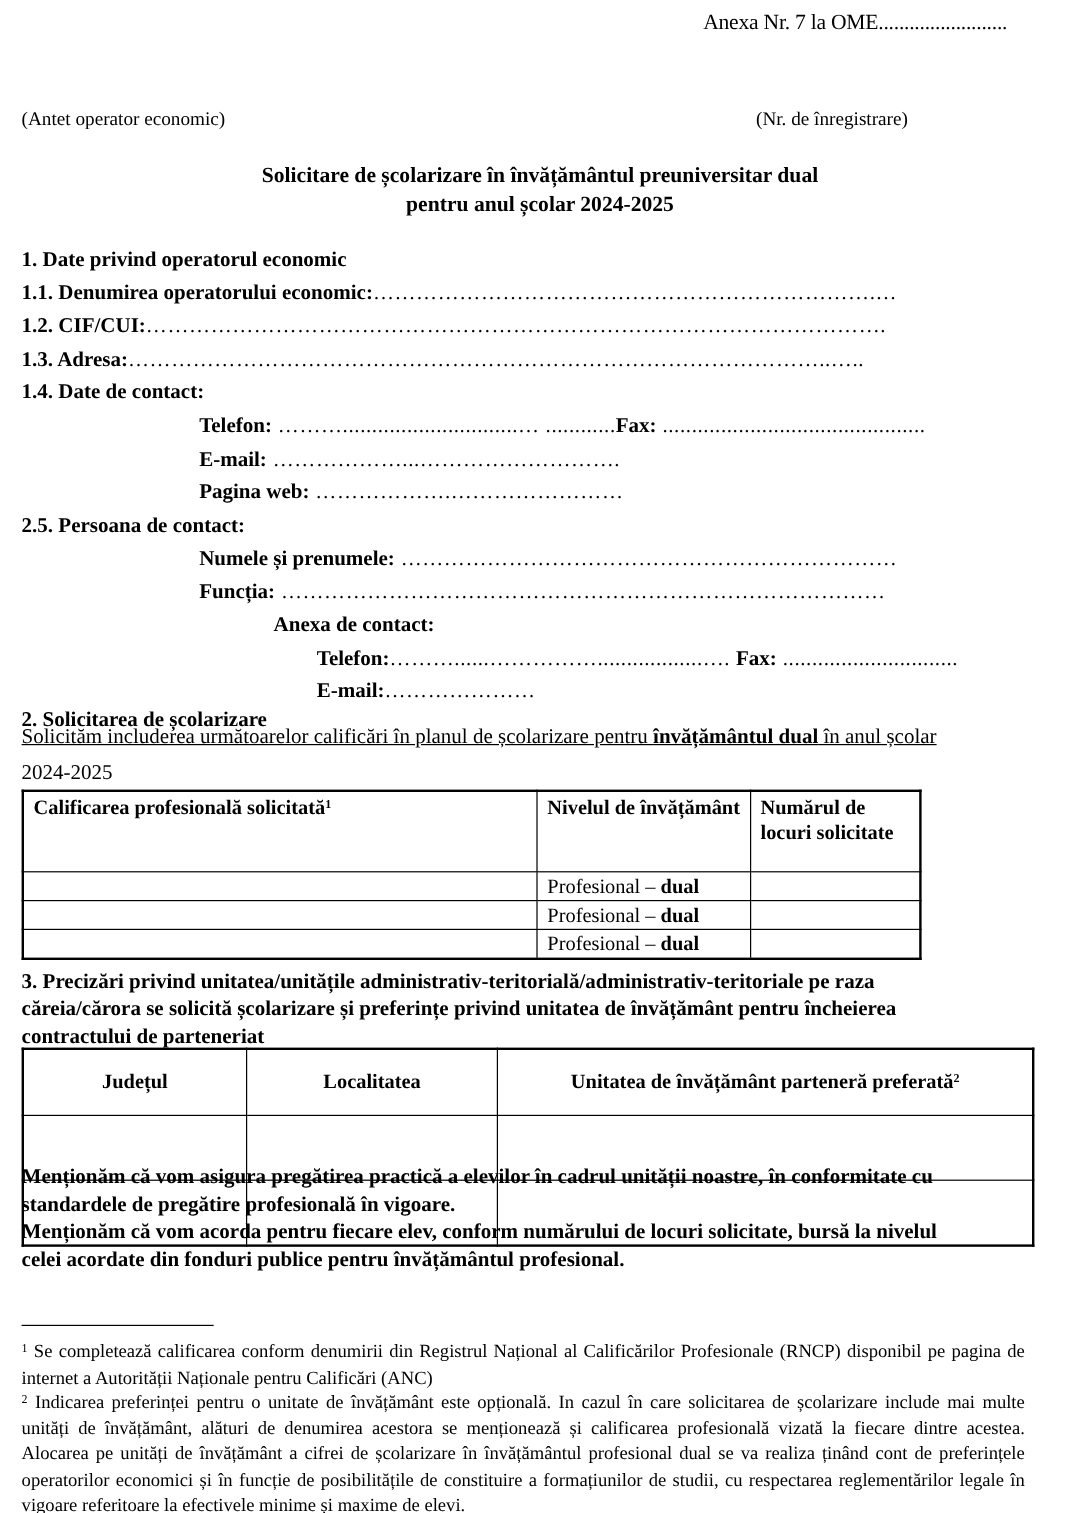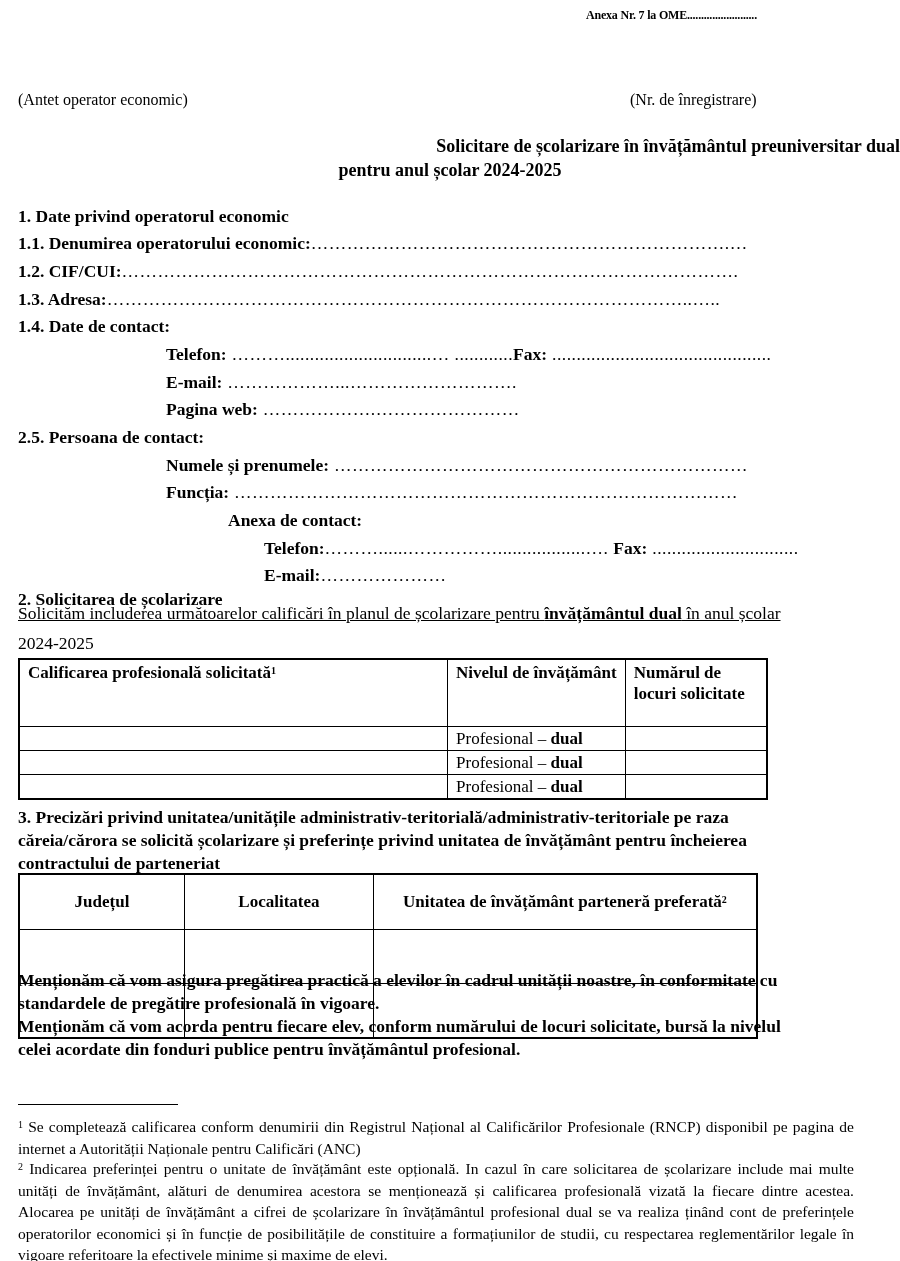--- a/index.html
+++ b/index.html
@@ -3,34 +3,34 @@
 <meta charset="utf-8">
 <style>
   html, body { margin: 0; padding: 0; background: #ffffff; }
   body {
     width: 900px; height: 1261px; position: relative; overflow: hidden;
     font-family: "Liberation Serif", "DejaVu Serif", serif;
     color: #000; font-size: 17px; line-height: 1.2;
   }
   .abs { position: absolute; white-space: nowrap; }
   .b { font-weight: bold; }
-  #annex { top: 8px; left: 586px; font-weight: bold; font-size: 12px; letter-spacing: -0.2px; }
+  #annex { top: 8px; left: 586px; font-weight: normal; font-size: 18px; letter-spacing: -0.2px; }
   #antet { top: 90px; left: 18px; font-size: 16px; }
   #nrinreg { top: 90px; left: 630px; font-size: 16px; }
-  #title1 { top: 136px; left: 0; width: 900px; text-align: right; font-weight: bold; font-size: 18px; }
+  #title1 { top: 136px; left: 0; width: 900px; text-align: center; font-weight: bold; font-size: 18px; }
   #title2 { top: 160px; left: 0; width: 900px; text-align: center; font-weight: bold; font-size: 18px; }
   .line { font-weight: bold; font-size: 17.5px; }
   .dots { font-weight: normal; letter-spacing: 0.5px; }
   .p { font-size: 17.5px; }
   table { border-collapse: collapse; position: absolute; font-size: 17px; }
   table td, table th { border: 1px solid #000; padding: 16px 8px; vertical-align: top; }
   #t1 { top: 658px; left: 18px; width: 750px; border: 2px solid #000; }
   #t1 th { font-weight: bold; text-align: left; line-height: 21px; padding-top: 2px; height: 48px; }
   #t1 td { height: 21px; line-height: 21px; padding: 1px 8px; }
-  #t2 { top: 873px; left: 18px; width: 740px; border: 2px solid #000; }
+  #t2 { top: 873px; left: 18px; width: 844px; border: 2px solid #000; }
   #t2 th { font-weight: bold; text-align: center; line-height: 22px; height: 22px; }
   #t2 td { height: 21px; }
   sup { font-size: 10px; vertical-align: top; position: relative; top: -2px; }
   #footrule { top: 1104px; left: 18px; width: 160px; height: 0; border-top: 1.5px solid #000; }
   .fn { left: 18px; width: 836px; white-space: normal; font-size: 15.5px; text-align: justify; line-height: 21.5px; }
 </style>
 </head>
 <body>
 
 <div class="abs" id="annex">Anexa Nr.  7 la OME.........................</div>

